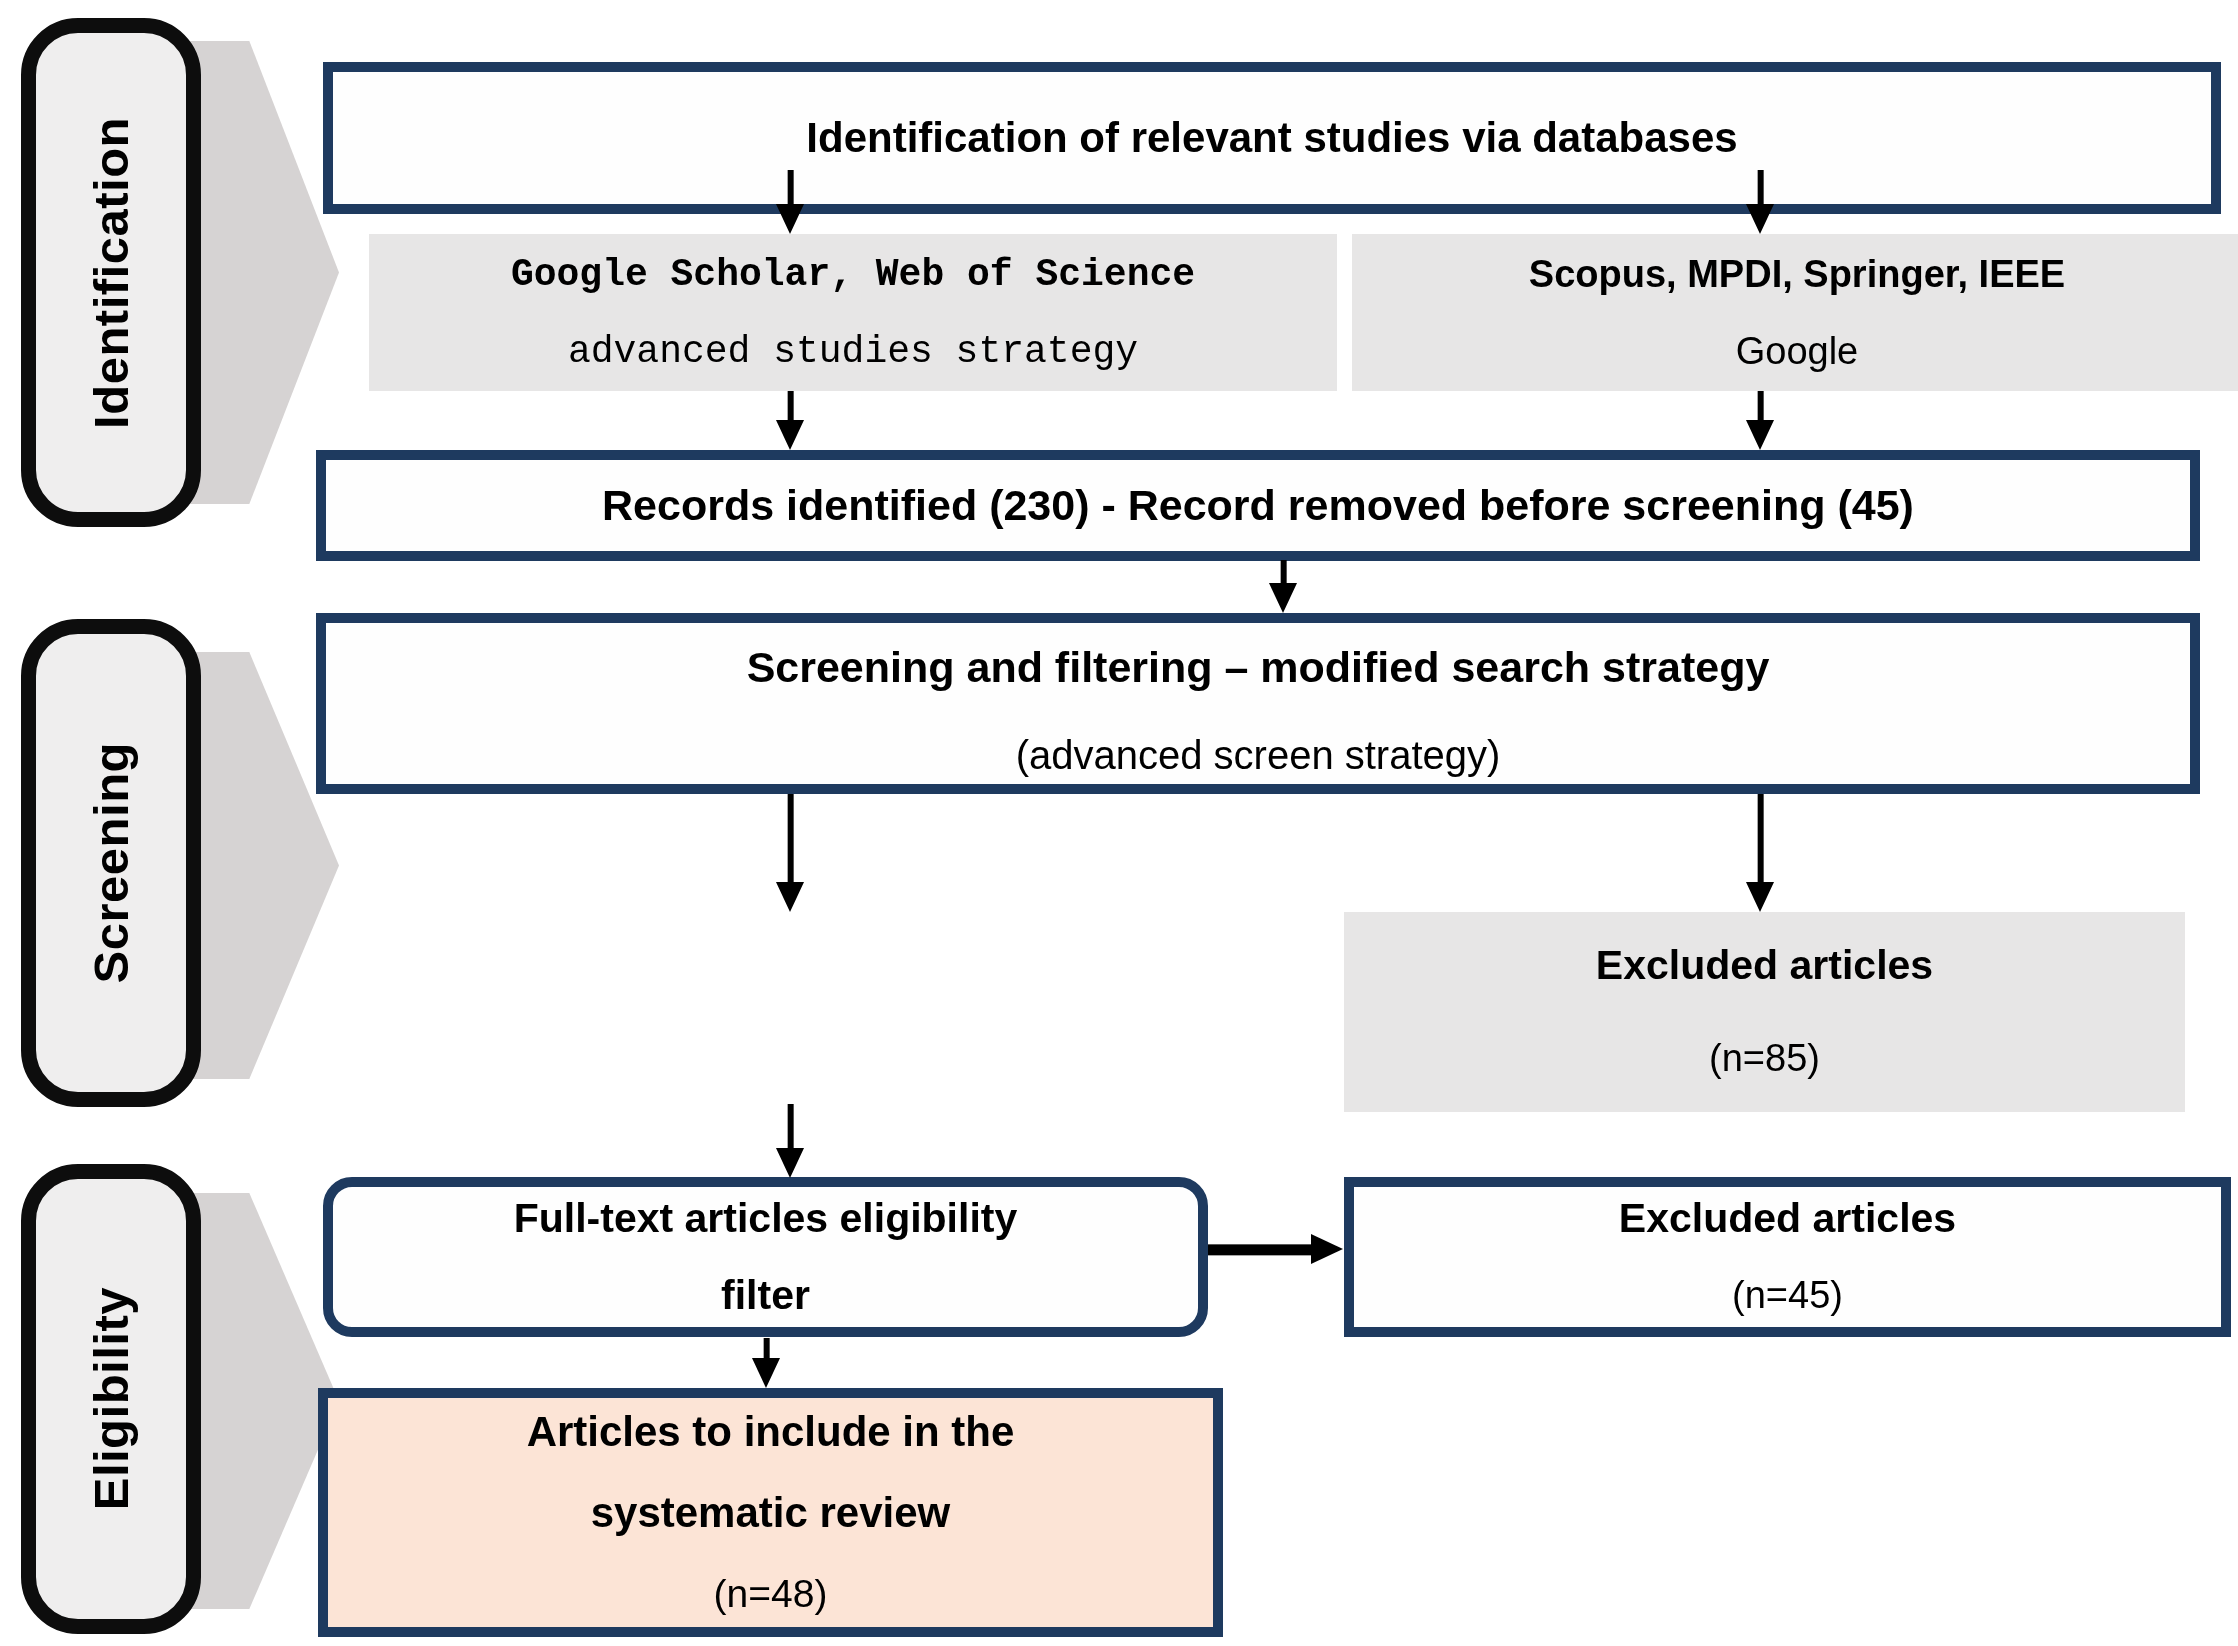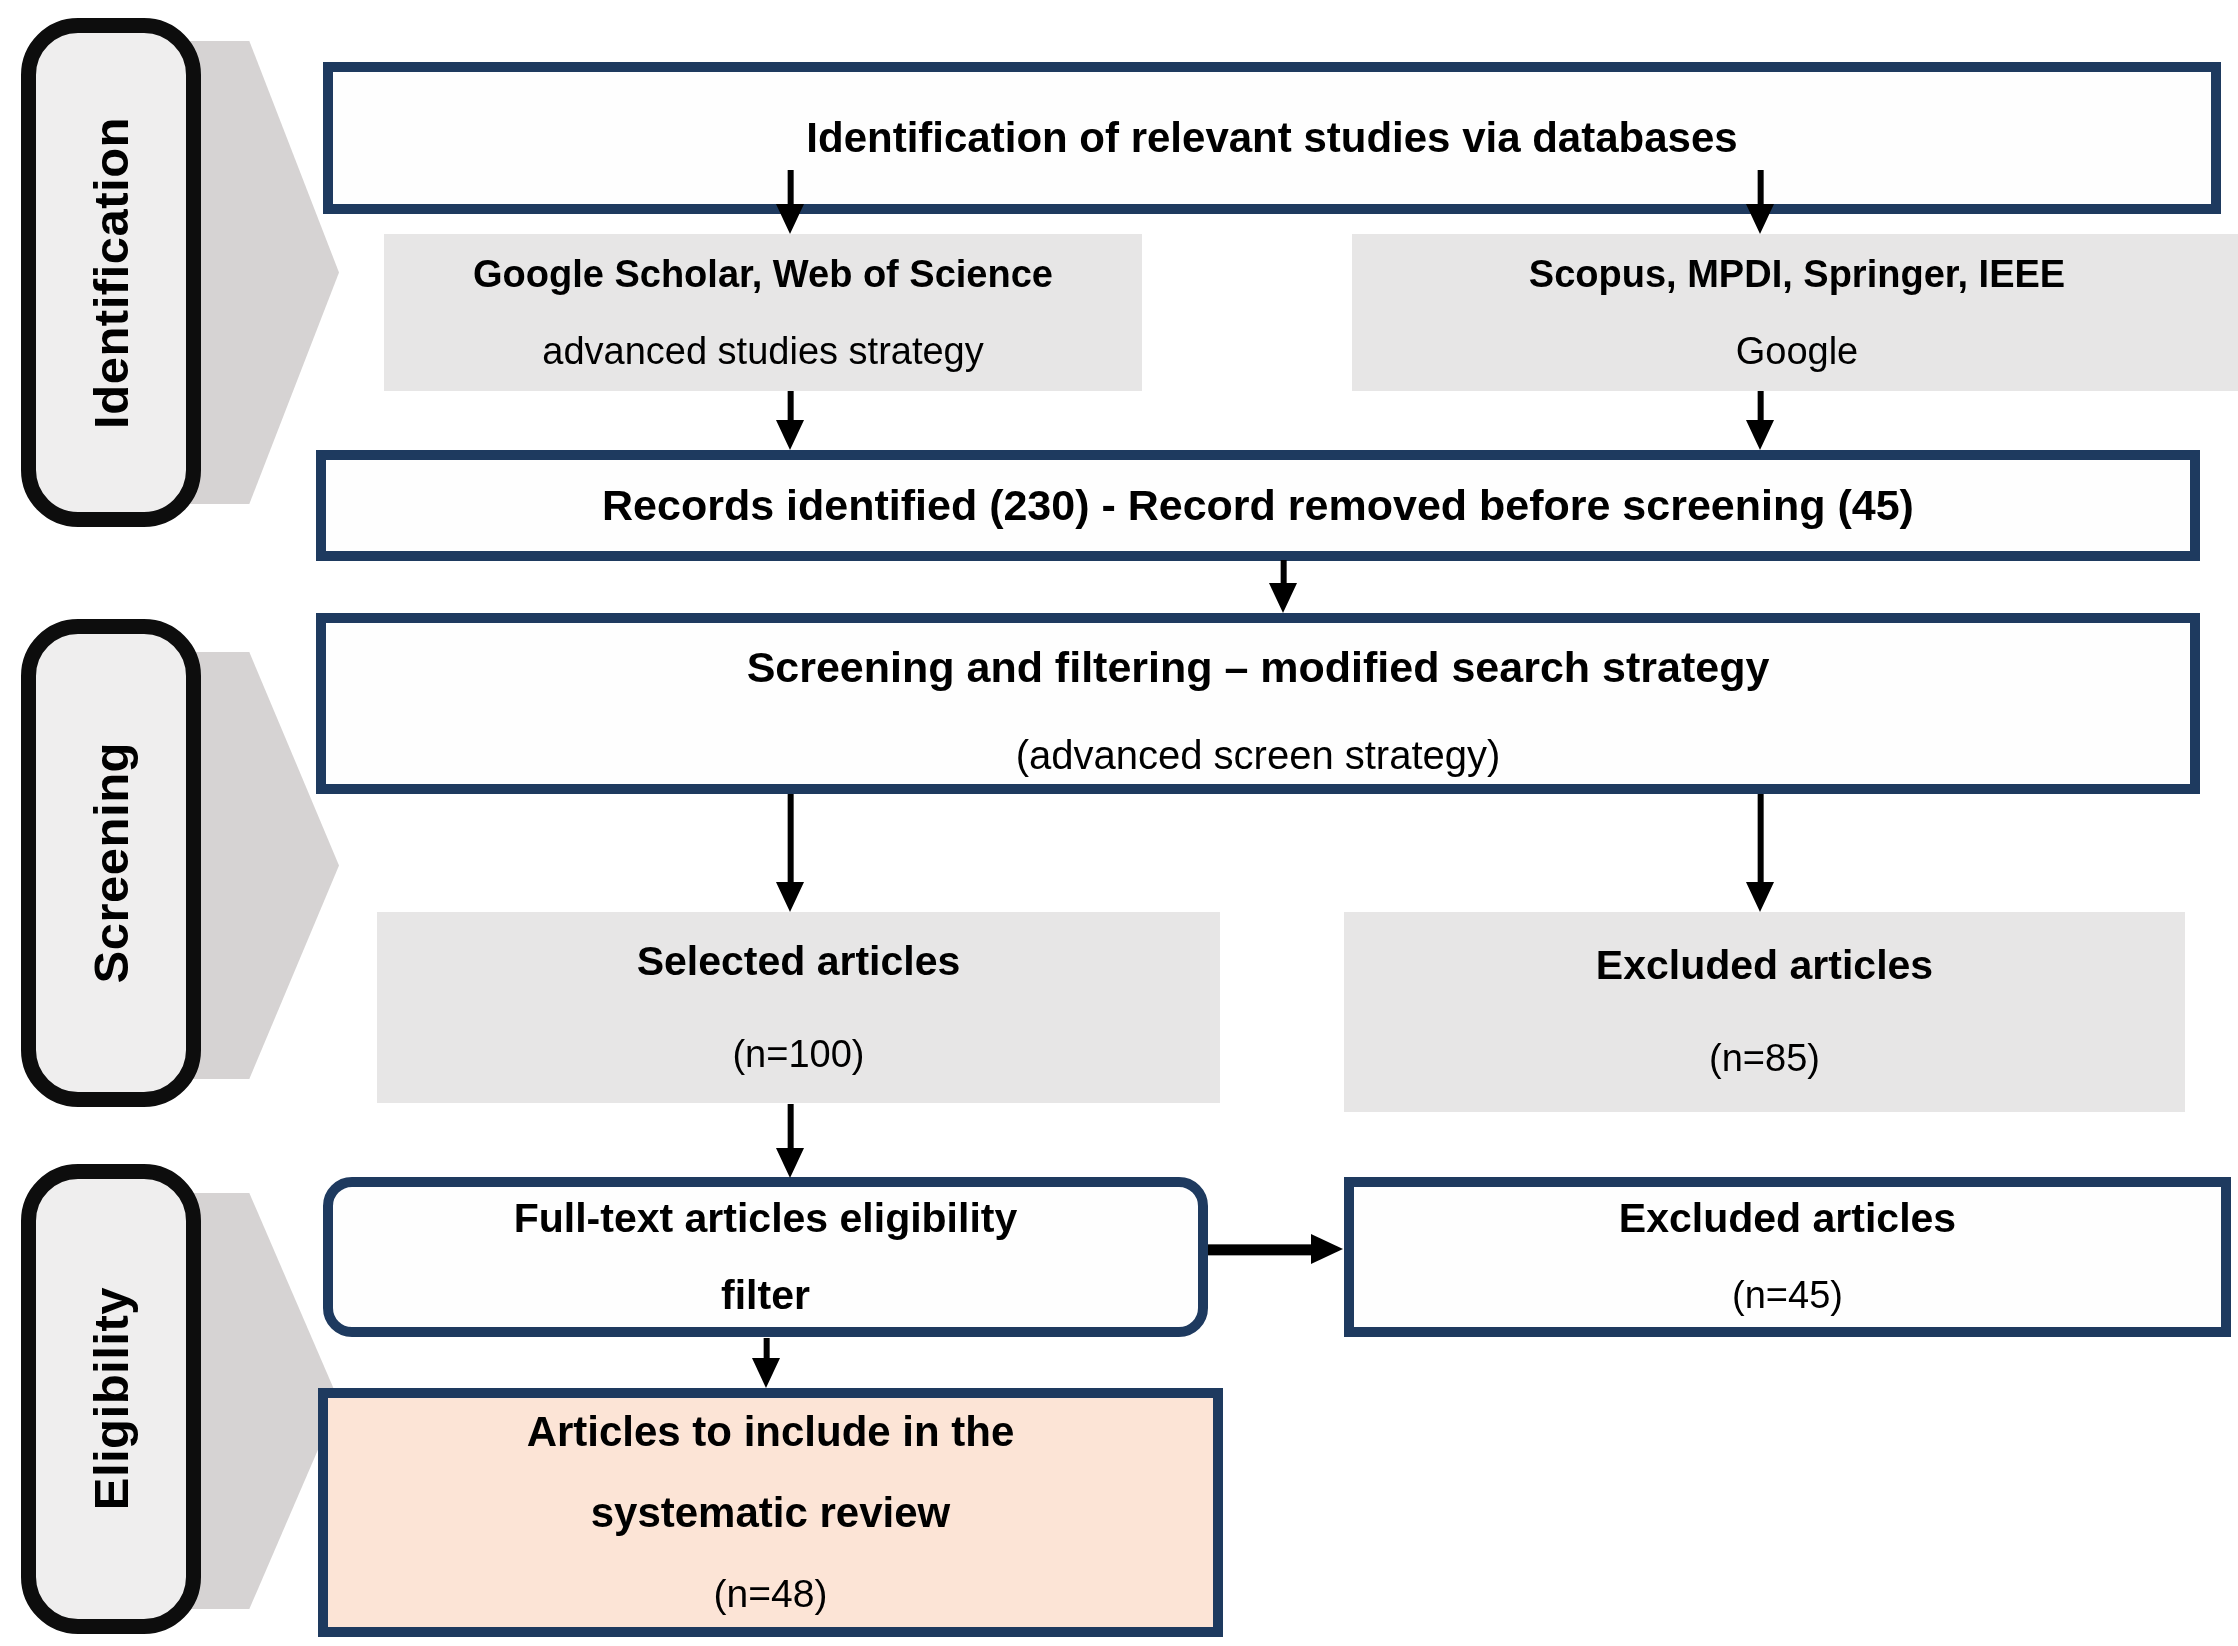--- a/index.html
+++ b/index.html
@@ -99,42 +99,38 @@
     <span class="stage-text">Screening</span>
   </div>
   <div class="stage" style="left:20.6px;top:1164px;width:180px;height:470px;">
     <span class="stage-text">Eligibility</span>
   </div>
 
   <div class="box navybox" style="left:323px;top:18px;width:1898px;height:152px;margin-top:44px;">
     <span class="b fs-title">Identification of relevant studies via databases</span>
   </div>
 
-  <div class="box graybox" style="left:384px;top:234px;width:758px;height:157px;">
+  <div class="box graybox" style="left:369px;top:234px;width:968px;height:157px;font-family:Liberation Mono, monospace;">
     <span class="b fs-db1">Google Scholar, Web of Science</span>
     <span class="r fs-db2">advanced studies strategy</span>
   </div>
   <div class="box graybox" style="left:1352px;top:234px;width:890px;height:157px;">
     <span class="b fs-db1">Scopus, MPDI, Springer, IEEE</span>
     <span class="r fs-db2">Google</span>
   </div>
 
   <div class="box navybox" style="left:316px;top:450px;width:1884px;height:111px;">
     <span class="b fs-records">Records identified (230) - Record removed before screening (45)</span>
   </div>
 
   <div class="box navybox" style="left:316px;top:613px;width:1884px;height:181px;justify-content:space-between;">
     <span class="b fs-screen1">Screening and filtering – modified search strategy</span>
     <span class="r fs-screen2">(advanced screen strategy)</span>
   </div>
 
-  <div class="box graybox" style="left:377px;top:912px;width:843px;height:191px;">
-    <span class="b fs-sel1">Selected articles</span>
-    <span class="r fs-sel2">(n=100)</span>
-  </div>
   <div class="box graybox" style="left:1344px;top:912px;width:841px;height:200px;">
     <span class="b fs-sel1">Excluded articles</span>
     <span class="r fs-sel2">(n=85)</span>
   </div>
 
   <div class="box navybox" style="left:323px;top:1177px;width:885px;height:160px;border-radius:29px;">
     <span class="b fs-ft">Full-text articles eligibility</span>
     <span class="b fs-ft">filter</span>
   </div>
   <div class="box navybox" style="left:1344px;top:1177px;width:887px;height:160px;">

